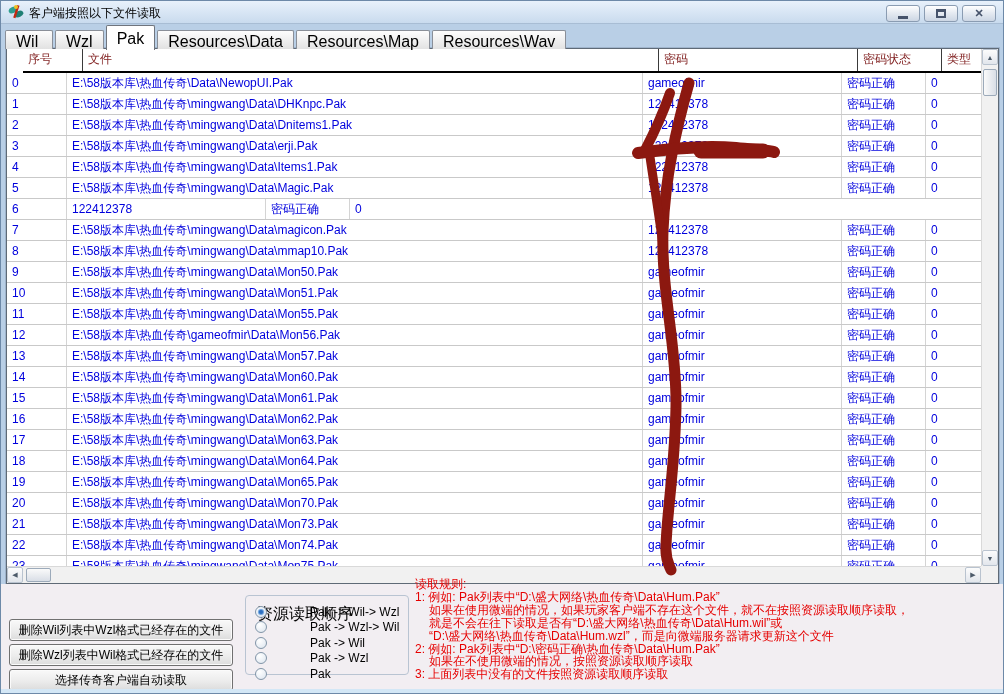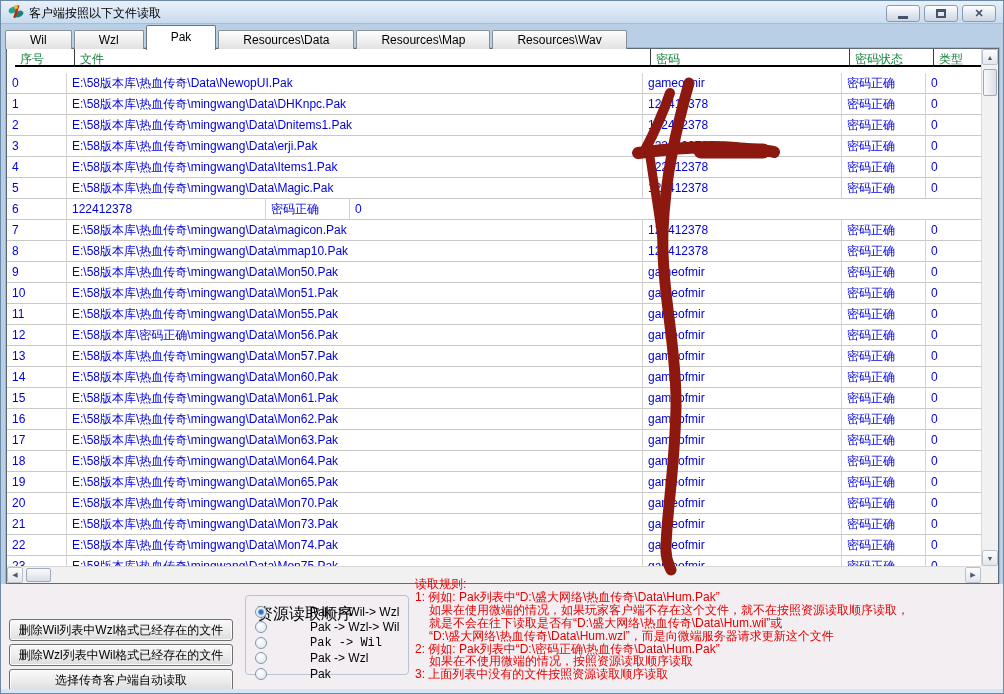--- a/index.html
+++ b/index.html
@@ -22,37 +22,37 @@
     width:34px; height:17px; border:1px solid #8a9cb2; border-radius:3px;
     background:linear-gradient(#ffffff,#e6ebf2 45%,#ccd6e4);
     display:flex; align-items:center; justify-content:center; cursor:pointer;
   }
   .glyph-min { width:10px; height:3px; background:#46536b; margin-top:7px; }
   .glyph-max { width:10px; height:9px; border:2px solid #46536b; border-top-width:3px; }
   .glyph-close { font-size:11px; font-weight:bold; color:#46536b; line-height:1; }
   
   .tabbar { position:absolute; left:4px; top:23px; height:25px; display:flex; align-items:flex-end; z-index:5; }
   .tab {
-    height:19px; padding:2px 24px; margin-right:2px; font-size:12px; color:#000;
+    height:19px; padding:2px 10px; margin-right:2px; font-size:16px; color:#000;
     background:linear-gradient(#fdfdfd,#e2e2e2); border:1px solid #8a8f98; border-bottom:none;
     border-radius:2px 2px 0 0; white-space:nowrap; cursor:pointer;margin-top:40px;
   }
   .tab.small { min-width:48px; text-align:left; }
   .tab.active {
     height:25px; padding-top:4px; background:#ffffff; position:relative; z-index:6;
     border-color:#70757d; margin-bottom:-1px;
   }
   
   .table-frame {
     position:absolute; left:5px; top:47px; width:993px; height:536px;
     background:#fff; border:1px solid #5f6a76; box-shadow:0 0 0 1px #9fb4cc;
   }
   .thead {
-    position:absolute; left:8px; top:0; right:17px; height:18px; display:flex;
-    border-bottom:2px solid #000; background:#fff; color:#15803d; font-size:12px;
+    position:absolute; left:16px; top:0; right:17px; height:24px; display:flex;
+    border-bottom:2px solid #000; background:#fff; color:#7f1d1d; font-size:12px;
   }
   .th { line-height:20px; padding-left:5px; border-right:1px solid #3a3a3a; overflow:hidden; white-space:nowrap; }
   .tbody { position:absolute; left:0; top:24px; right:17px; bottom:17px; overflow:hidden; }
   .trow { display:flex; height:21px; border-bottom:1px solid #c9c9c9; color:var(--row-text,#0000dd); font-size:12px; cursor:default; }
   .td { line-height:20px; padding-left:5px; border-right:1px solid #d4d4d4; overflow:hidden; white-space:nowrap; }
   .c0 { width:60px; } .c1 { width:576px; } .c2 { width:199px; } .c3 { width:84px; } .c4 { flex:1; border-right:none; }
   
   .vscroll { position:absolute; top:0; right:0; bottom:17px; width:17px; background:#f1f1f1; border-left:1px solid #d9d9d9; }
   .hscroll { position:absolute; left:0; bottom:0; right:17px; height:17px; background:#f1f1f1; border-top:1px solid #d9d9d9; }
   .sb-corner { position:absolute; right:0; bottom:0; width:17px; height:17px; background:#f1f1f1; }
@@ -212,21 +212,21 @@
         </div>
         <div class="trow">
           <div class="td c0">11</div>
           <div class="td c1">E:\58版本库\热血传奇\mingwang\Data\Mon55.Pak</div>
           <div class="td c2">gameofmir</div>
           <div class="td c3">密码正确</div>
           <div class="td c4">0</div>
         </div>
         <div class="trow">
           <div class="td c0">12</div>
-          <div class="td c1">E:\58版本库\密码正确\mingwang\Data\Mon56.Pak</div>
+          <div class="td c1">E:\58版本库\热血传奇\gameofmir\Data\Mon56.Pak</div>
           <div class="td c2">gameofmir</div>
           <div class="td c3">密码正确</div>
           <div class="td c4">0</div>
         </div>
         <div class="trow">
           <div class="td c0">13</div>
           <div class="td c1">E:\58版本库\热血传奇\mingwang\Data\Mon57.Pak</div>
           <div class="td c2">gameofmir</div>
           <div class="td c3">密码正确</div>
           <div class="td c4">0</div>
@@ -352,21 +352,21 @@
   </svg>
 
 <div class="radio-row" style="top: 604px;">
       <div class="radio-circle sel"></div>
       <div class="radio-label">Pak -&gt; Wil-&gt; Wzl</div>
     </div>
     <div class="radio-row" style="top: 619.4px;">
       <div class="radio-circle"></div>
       <div class="radio-label">Pak -&gt; Wzl-&gt; Wil</div>
     </div>
-    <div class="radio-row" style="top: 634.8px; font-family: Liberation Mono, monospace;">
+    <div class="radio-row" style="top: 634.8px;">
       <div class="radio-circle"></div>
       <div class="radio-label">Pak -&gt; Wil</div>
     </div>
     <div class="radio-row" style="top: 650.2px;">
       <div class="radio-circle"></div>
       <div class="radio-label">Pak -&gt; Wzl</div>
     </div>
     <div class="radio-row" style="top: 665.6px;">
       <div class="radio-circle"></div>
       <div class="radio-label">Pak</div>

